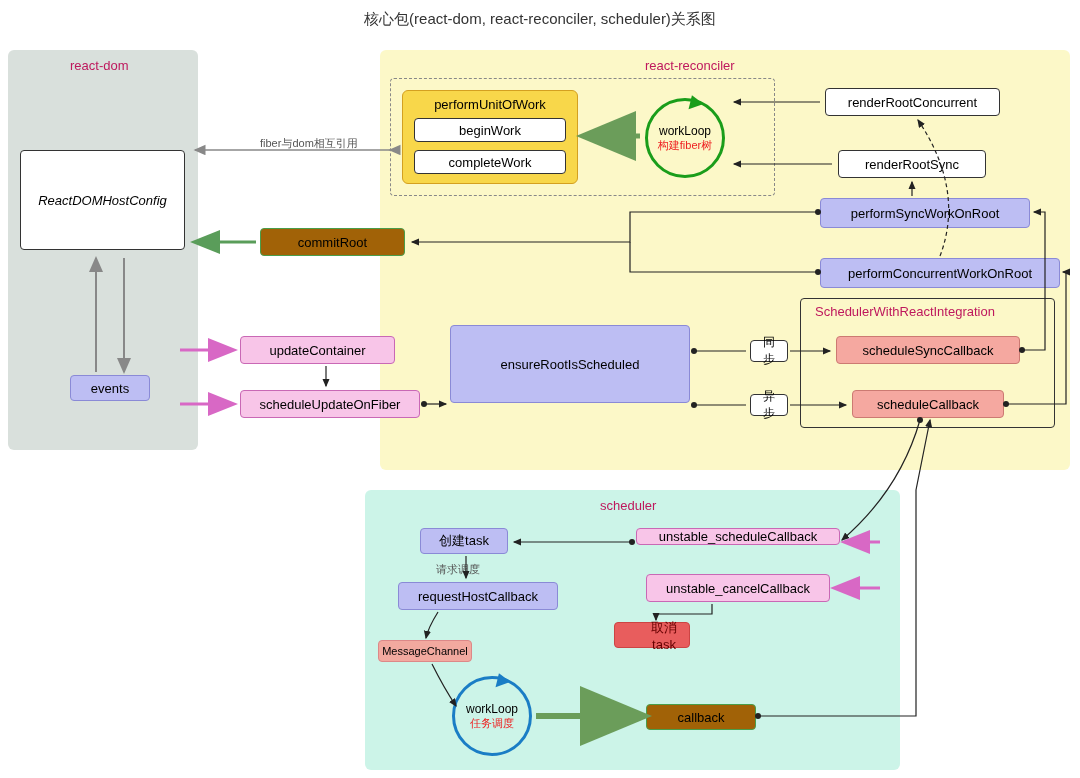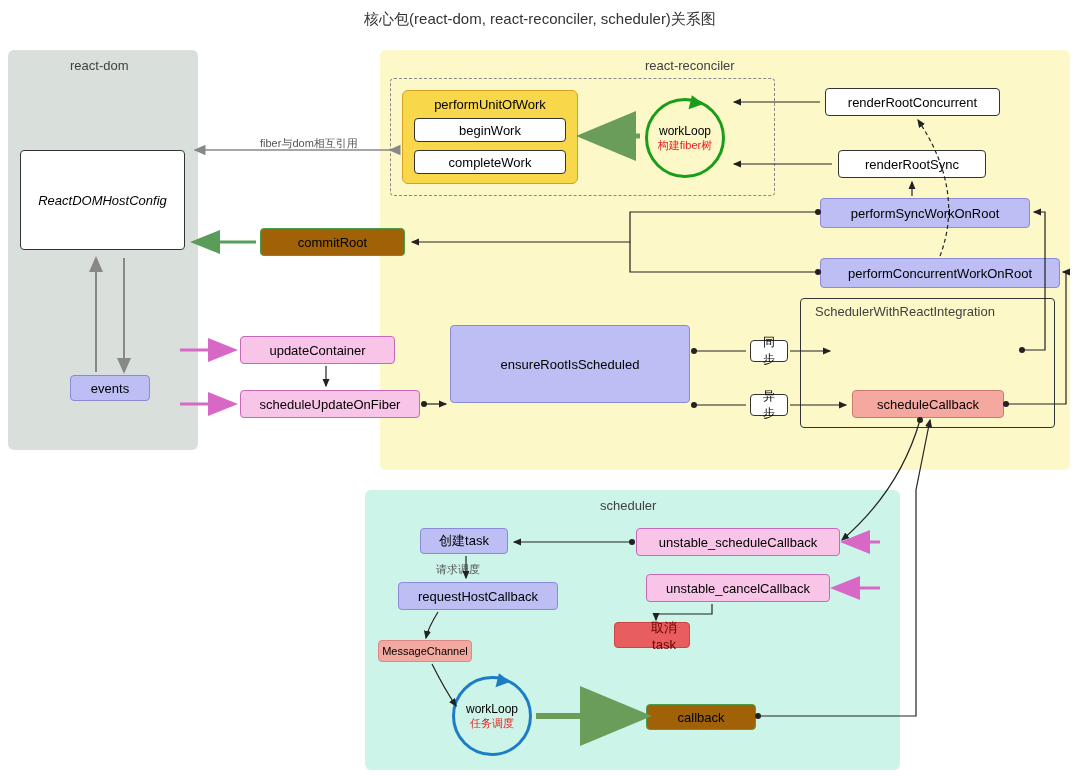--- a/index.html
+++ b/index.html
@@ -3,21 +3,21 @@
 <meta charset="utf-8">
 <style>
 *{box-sizing:border-box;margin:0;padding:0;}
 body{font-family:Arial,sans-serif;background:#fff;width:1080px;height:778px;position:relative;font-size:13px;}
 .container{position:relative;width:1080px;height:778px;}
 .title{position:absolute;top:10px;left:0;width:100%;text-align:center;font-size:15px;color:#333;}
 .panel{position:absolute;border-radius:6px;}
 .react-dom-panel{left:8px;top:50px;width:190px;height:400px;background:#d9e0dc;}
 .react-reconciler-panel{left:380px;top:50px;width:690px;height:420px;background:#fcf8c8;}
 .scheduler-panel{left:365px;top:490px;width:535px;height:280px;background:#ccf4e8;}
-.panel-label{position:absolute;color:#404040;font-size:13px;}
+.panel-label{position:absolute;color:#be185d;font-size:13px;}
 .box{position:absolute;border-radius:4px;display:flex;align-items:center;justify-content:center;text-align:center;padding:4px 8px;font-size:13px;}
 .white-box{background:#fff;border:1px solid #333;}
 .green-box{background:#a16207;border:1px solid #4a9d4a;}
 .pink-box{background:#f8c5e8;border:1px solid #c968b5;}
 .purple-box{background:#bdbef3;border:1px solid #8a8ad6;}
 .yellow-box{background:#f8d74a;border:1px solid #d4a020;border-radius:6px;}
 .salmon-box{background:#f5a8a0;border:1px solid #cc7a72;}
 .red-box{background:#e85d5d;border:1px solid #c44;}
 .salmon-light{background:#f2a99f;border:1px solid #d88;font-size:11px;}
 .dashed-panel{position:absolute;border:1.5px dashed #888;border-radius:4px;}
@@ -65,41 +65,42 @@
 <div class="box purple-box" style="left:820px;top:198px;width:210px;height:30px;">performSyncWorkOnRoot</div>
 <div class="box purple-box" style="left:820px;top:258px;width:240px;height:30px;">performConcurrentWorkOnRoot</div>
 
 <div class="box green-box" style="left:260px;top:228px;width:145px;height:28px;">commitRoot</div>
 <div class="box pink-box" style="left:240px;top:336px;width:155px;height:28px;">updateContainer</div>
 <div class="box pink-box" style="left:240px;top:390px;width:180px;height:28px;">scheduleUpdateOnFiber</div>
 <div class="box purple-box" style="left:450px;top:325px;width:240px;height:78px;">ensureRootIsScheduled</div>
 
 <div class="sched-int" style="left:800px;top:298px;width:255px;height:130px;"></div>
 <div class="panel-label" style="left:815px;top:304px;font-size:13px;">SchedulerWithReactIntegration</div>
+<div class="box salmon-box" style="left:836px;top:336px;width:184px;height:28px;">scheduleSyncCallback</div>
 <div class="box salmon-box" style="left:852px;top:390px;width:152px;height:28px;">scheduleCallback</div>
 
 <div class="box white-box" style="left:750px;top:340px;width:38px;height:22px;font-size:12px;">同步</div>
 <div class="box white-box" style="left:750px;top:394px;width:38px;height:22px;font-size:12px;">异步</div>
 
 <div class="panel scheduler-panel"></div>
 <div class="panel-label" style="left:600px;top:498px;">scheduler</div>
 
 <div class="box purple-box" style="left:420px;top:528px;width:88px;height:26px;">创建task</div>
 <div class="small-label" style="left:436px;top:562px;">请求调度</div>
 <div class="box purple-box" style="left:398px;top:582px;width:160px;height:28px;">requestHostCallback</div>
 <div class="box salmon-light" style="left:378px;top:640px;width:94px;height:22px;">MessageChannel</div>
 
 <div class="work-loop work-loop-blue" style="left:452px;top:676px;">
   <div class="loop-arrow b"></div>
   <span>workLoop</span>
   <span class="loop-sub">任务调度</span>
 </div>
 
 <div class="box green-box" style="left:646px;top:704px;width:110px;height:26px;">callback</div>
-<div class="box pink-box" style="left:636px;top:528px;width:204px;height:28px;">unstable_scheduleCallback</div>
+<div class="box pink-box" style="left:636px;top:528px;width:204px;height:17px;">unstable_scheduleCallback</div>
 <div class="box pink-box" style="left:646px;top:574px;width:184px;height:28px;">unstable_cancelCallback</div>
 <div class="box red-box" style="left:614px;top:622px;width:76px;height:26px;color:#600;padding-left:32px;">取消task</div>
 
 <div class="small-label" style="left:260px;top:136px;">fiber与dom相互引用</div>
 
 <svg class="arrows">
 <defs>
 <marker id="ah-black" markerWidth="8" markerHeight="8" refX="6" refY="3" orient="auto">
           <path d="M0,0 L7,3 L0,6 Z" fill="#222"></path>
         </marker>

